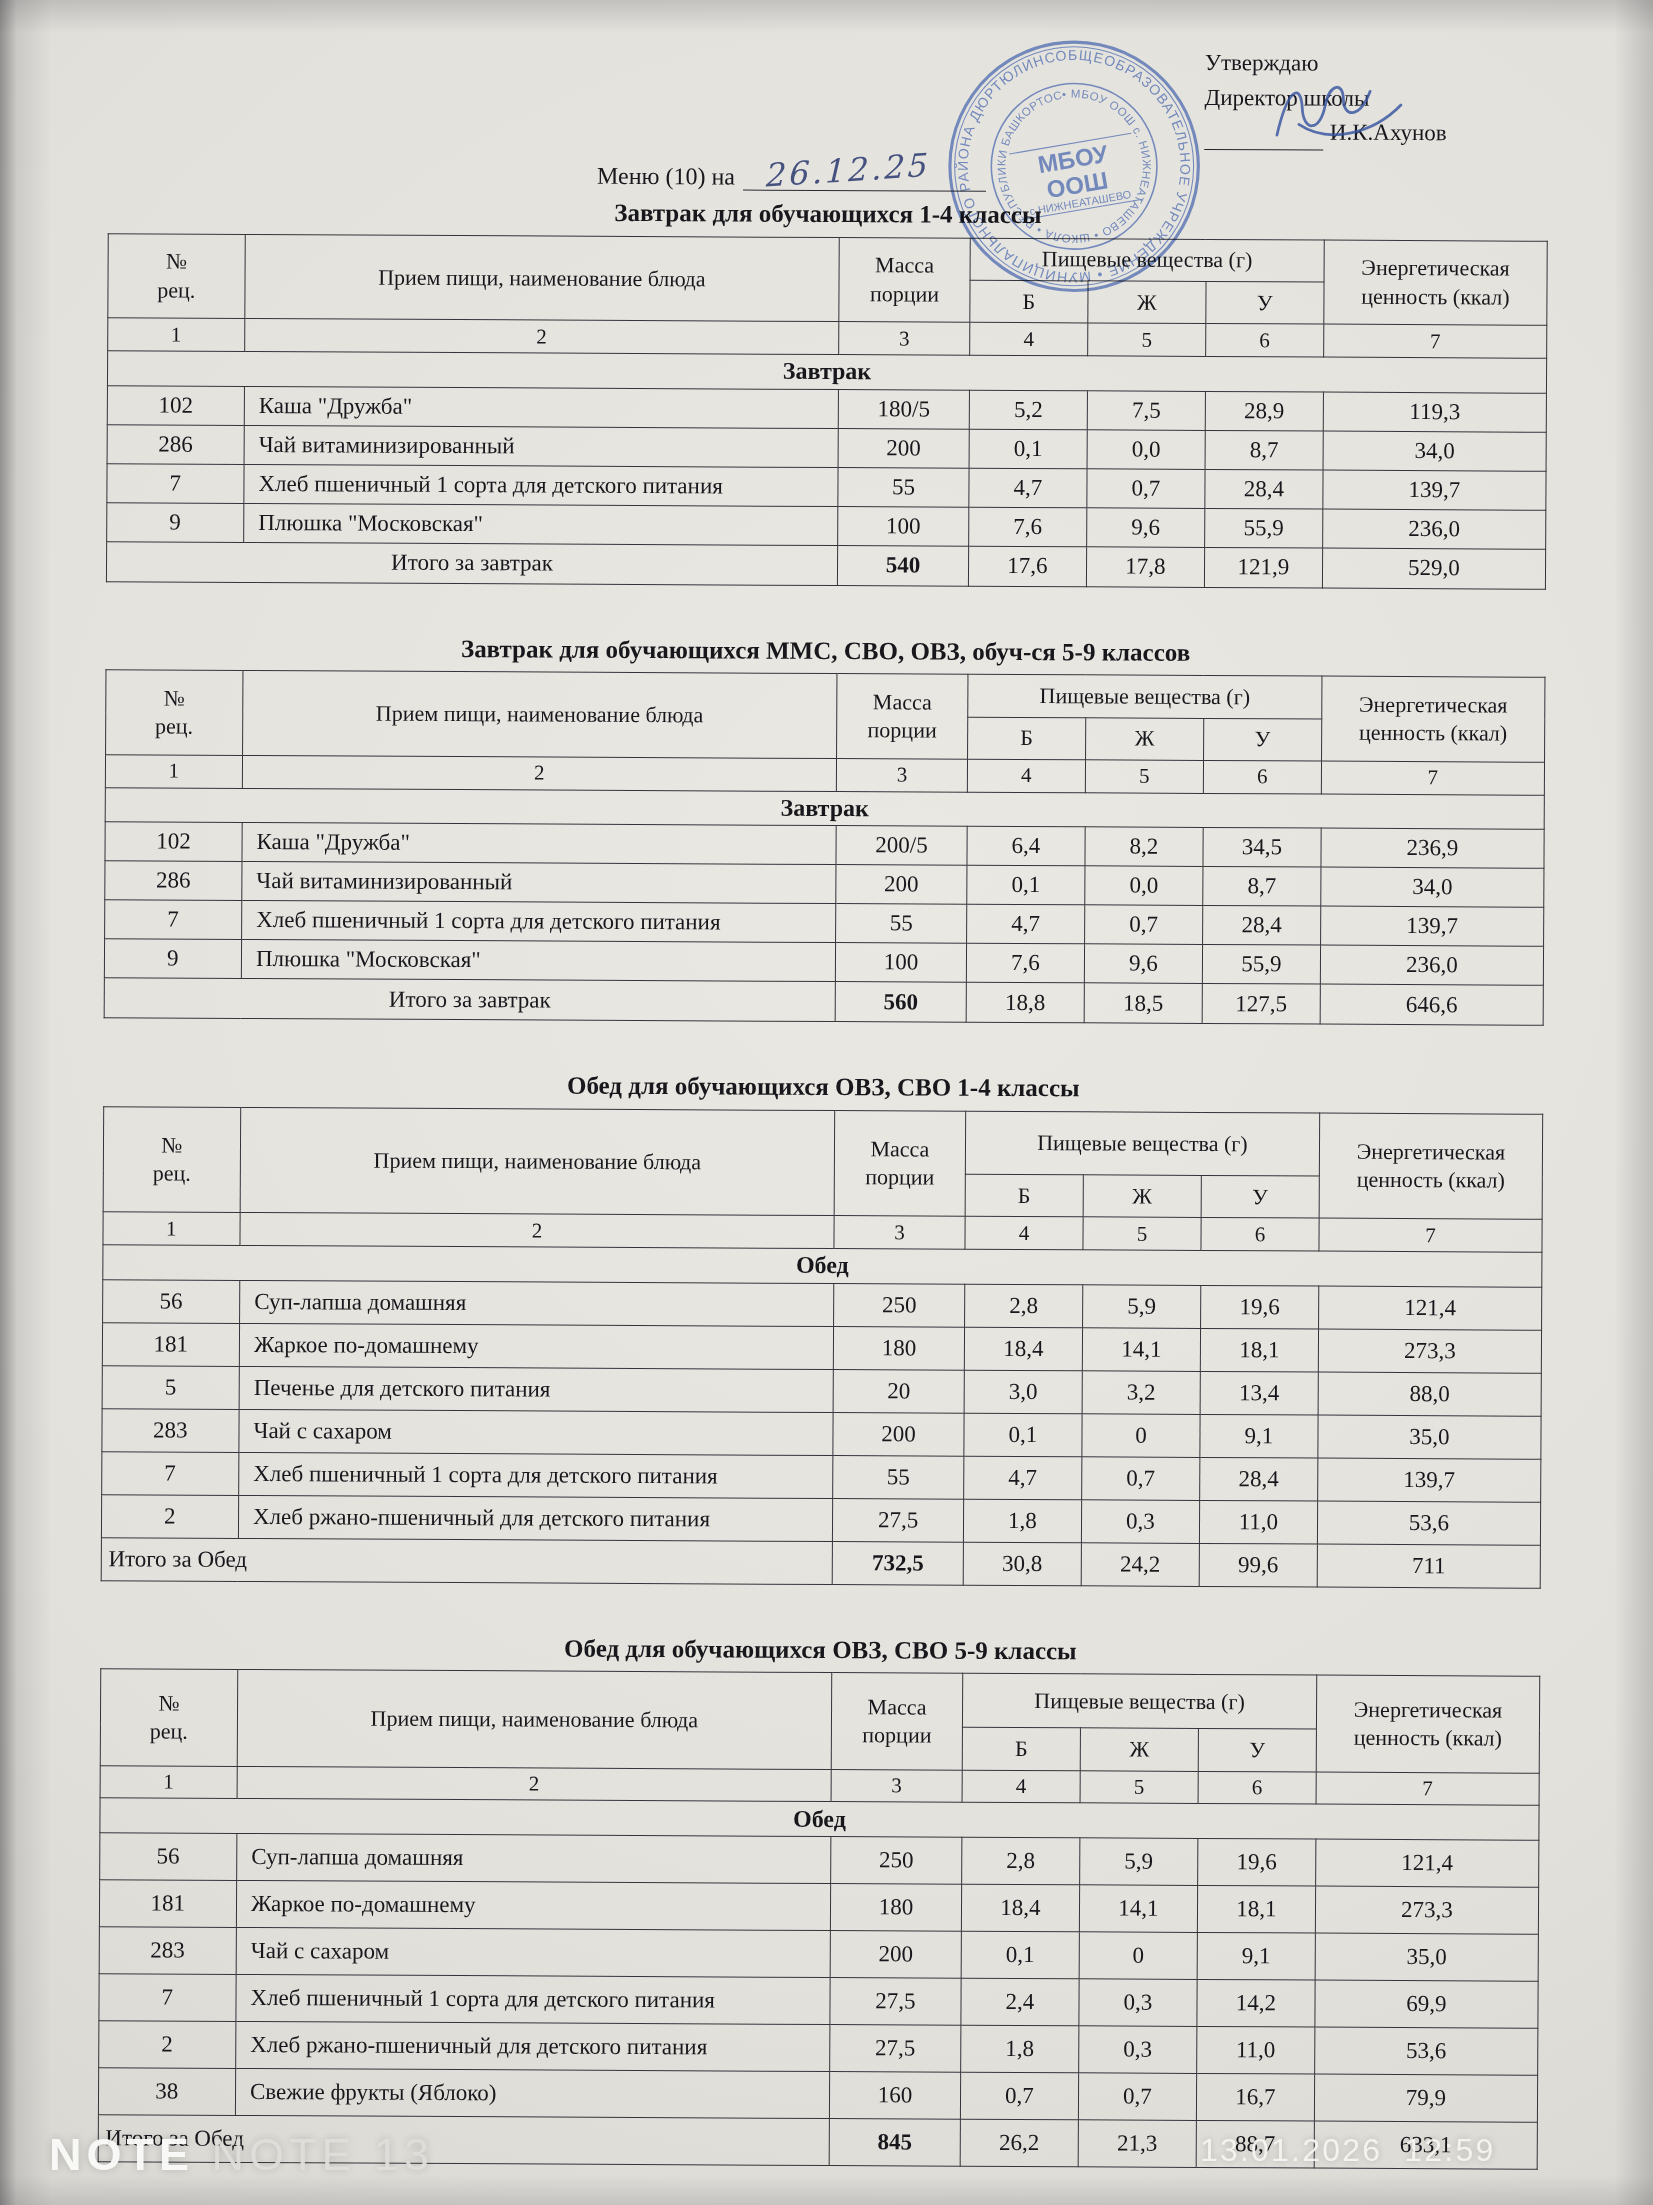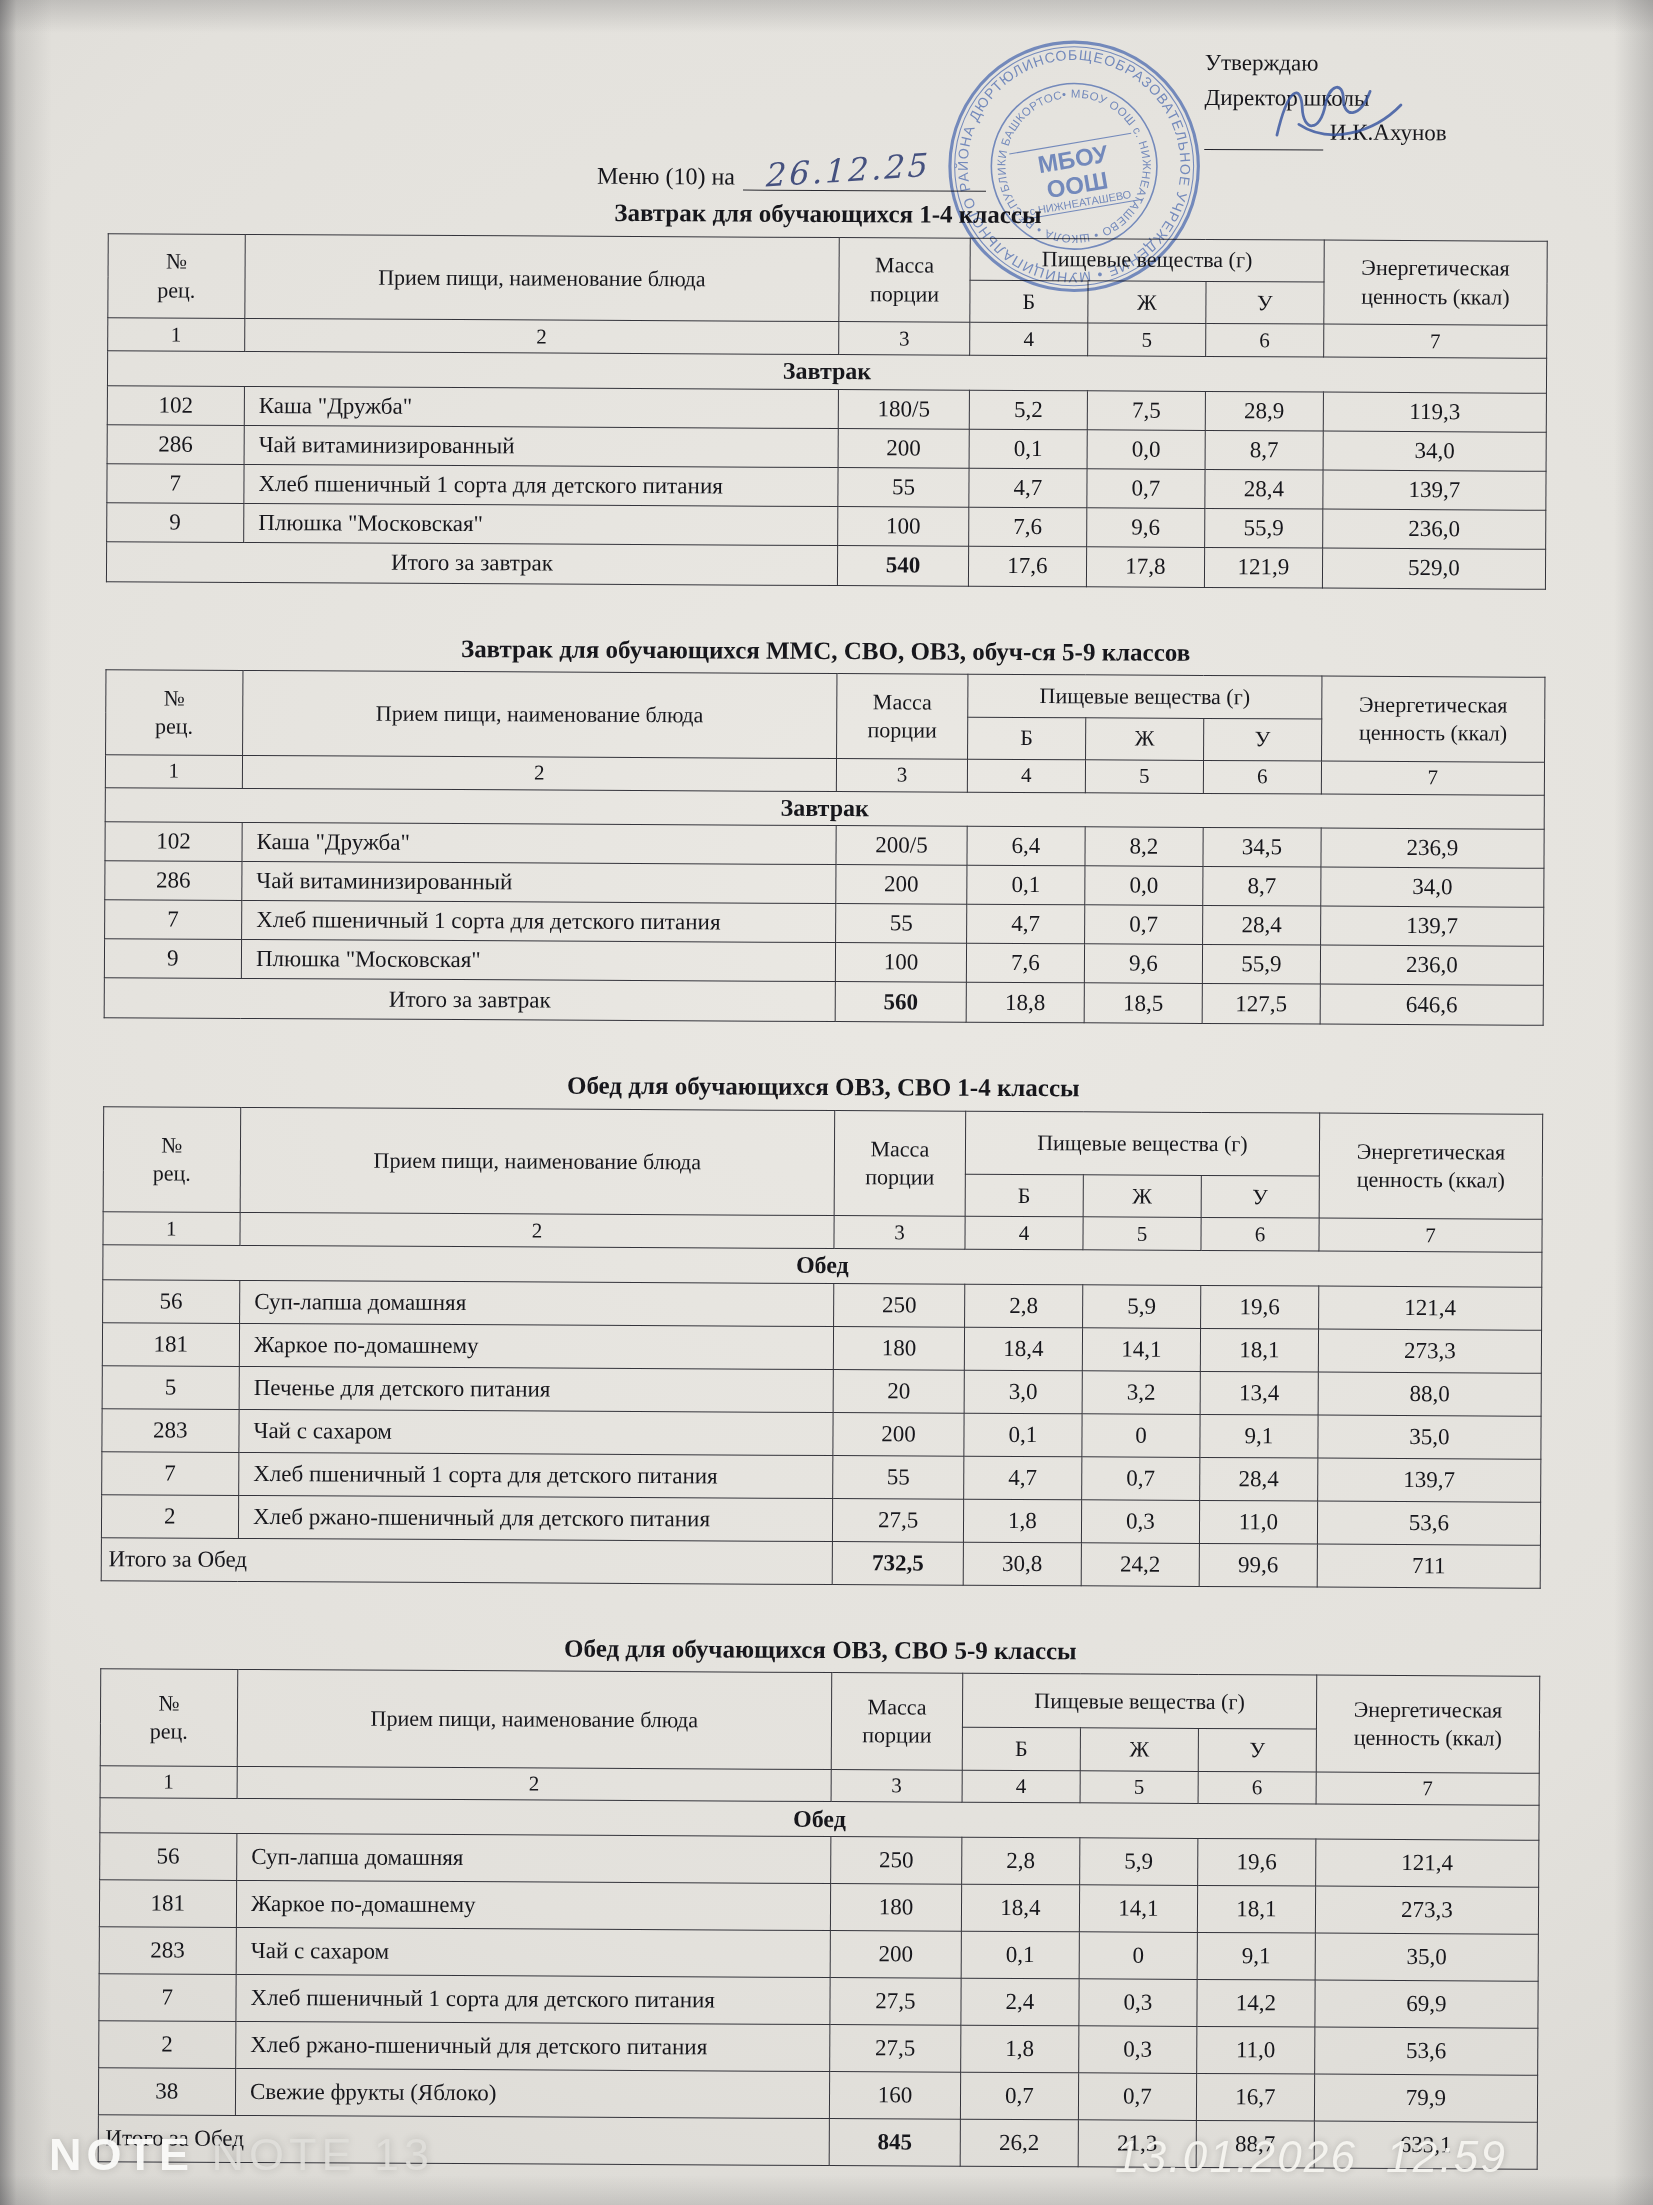--- a/index.html
+++ b/index.html
@@ -77,23 +77,23 @@
 
   
   .wm-brand {
     position: absolute; left: 49px; top: 2129px; z-index: 10;
     font-family: "Liberation Sans", sans-serif; font-weight: bold;
     font-size: 45px; letter-spacing: 5px; white-space: pre;
     color: rgba(250,250,248,.96); text-shadow: 0 0 8.8px rgba(0,0,0,.18);
   }
   .wm-brand .model { color: rgba(224,222,218,.92); font-weight: normal; }
   .wm-time {
-    position: absolute; left: 1115px; top: 2132px; z-index: 10;
-    font-family: "Liberation Sans", sans-serif; font-size: 44px; letter-spacing: 2.2px;
-    white-space: pre; color: rgba(246,244,240,.95); text-shadow: 0 0 7.7px rgba(0,0,0,.2); font-style: italic;
+    position: absolute; left: 1200px; top: 2132px; z-index: 10;
+    font-family: "Liberation Sans", sans-serif; font-size: 32px; letter-spacing: 2.2px;
+    white-space: pre; color: rgba(246,244,240,.95); text-shadow: 0 0 7.7px rgba(0,0,0,.2);
   }
 </style>
 </head>
 <body>
 
 <div class="photo">
   <div class="doc">
 
     <div class="approval">
       <div>Утверждаю</div>

